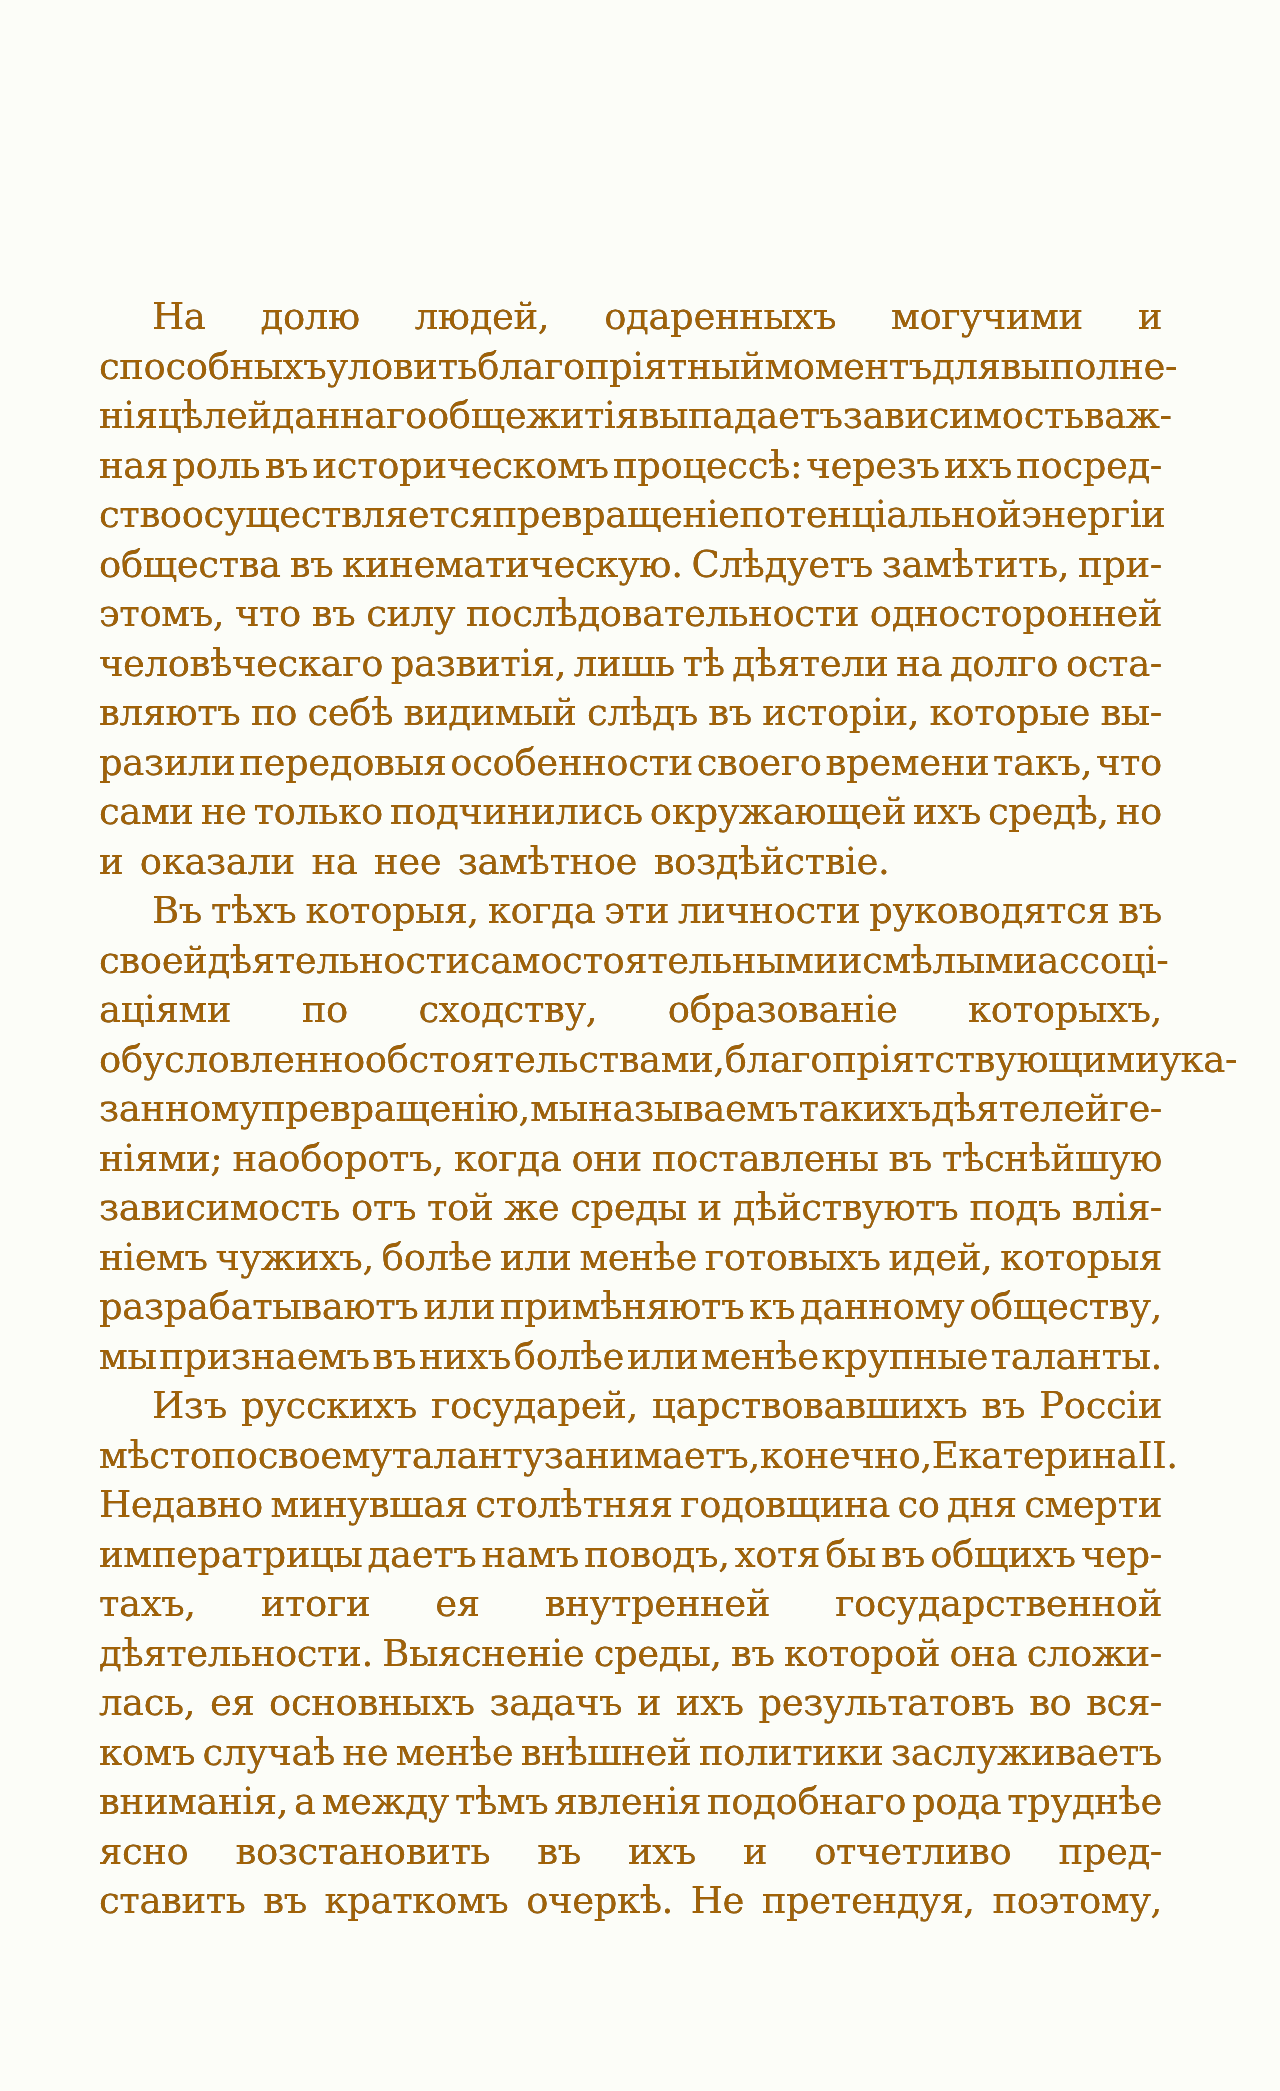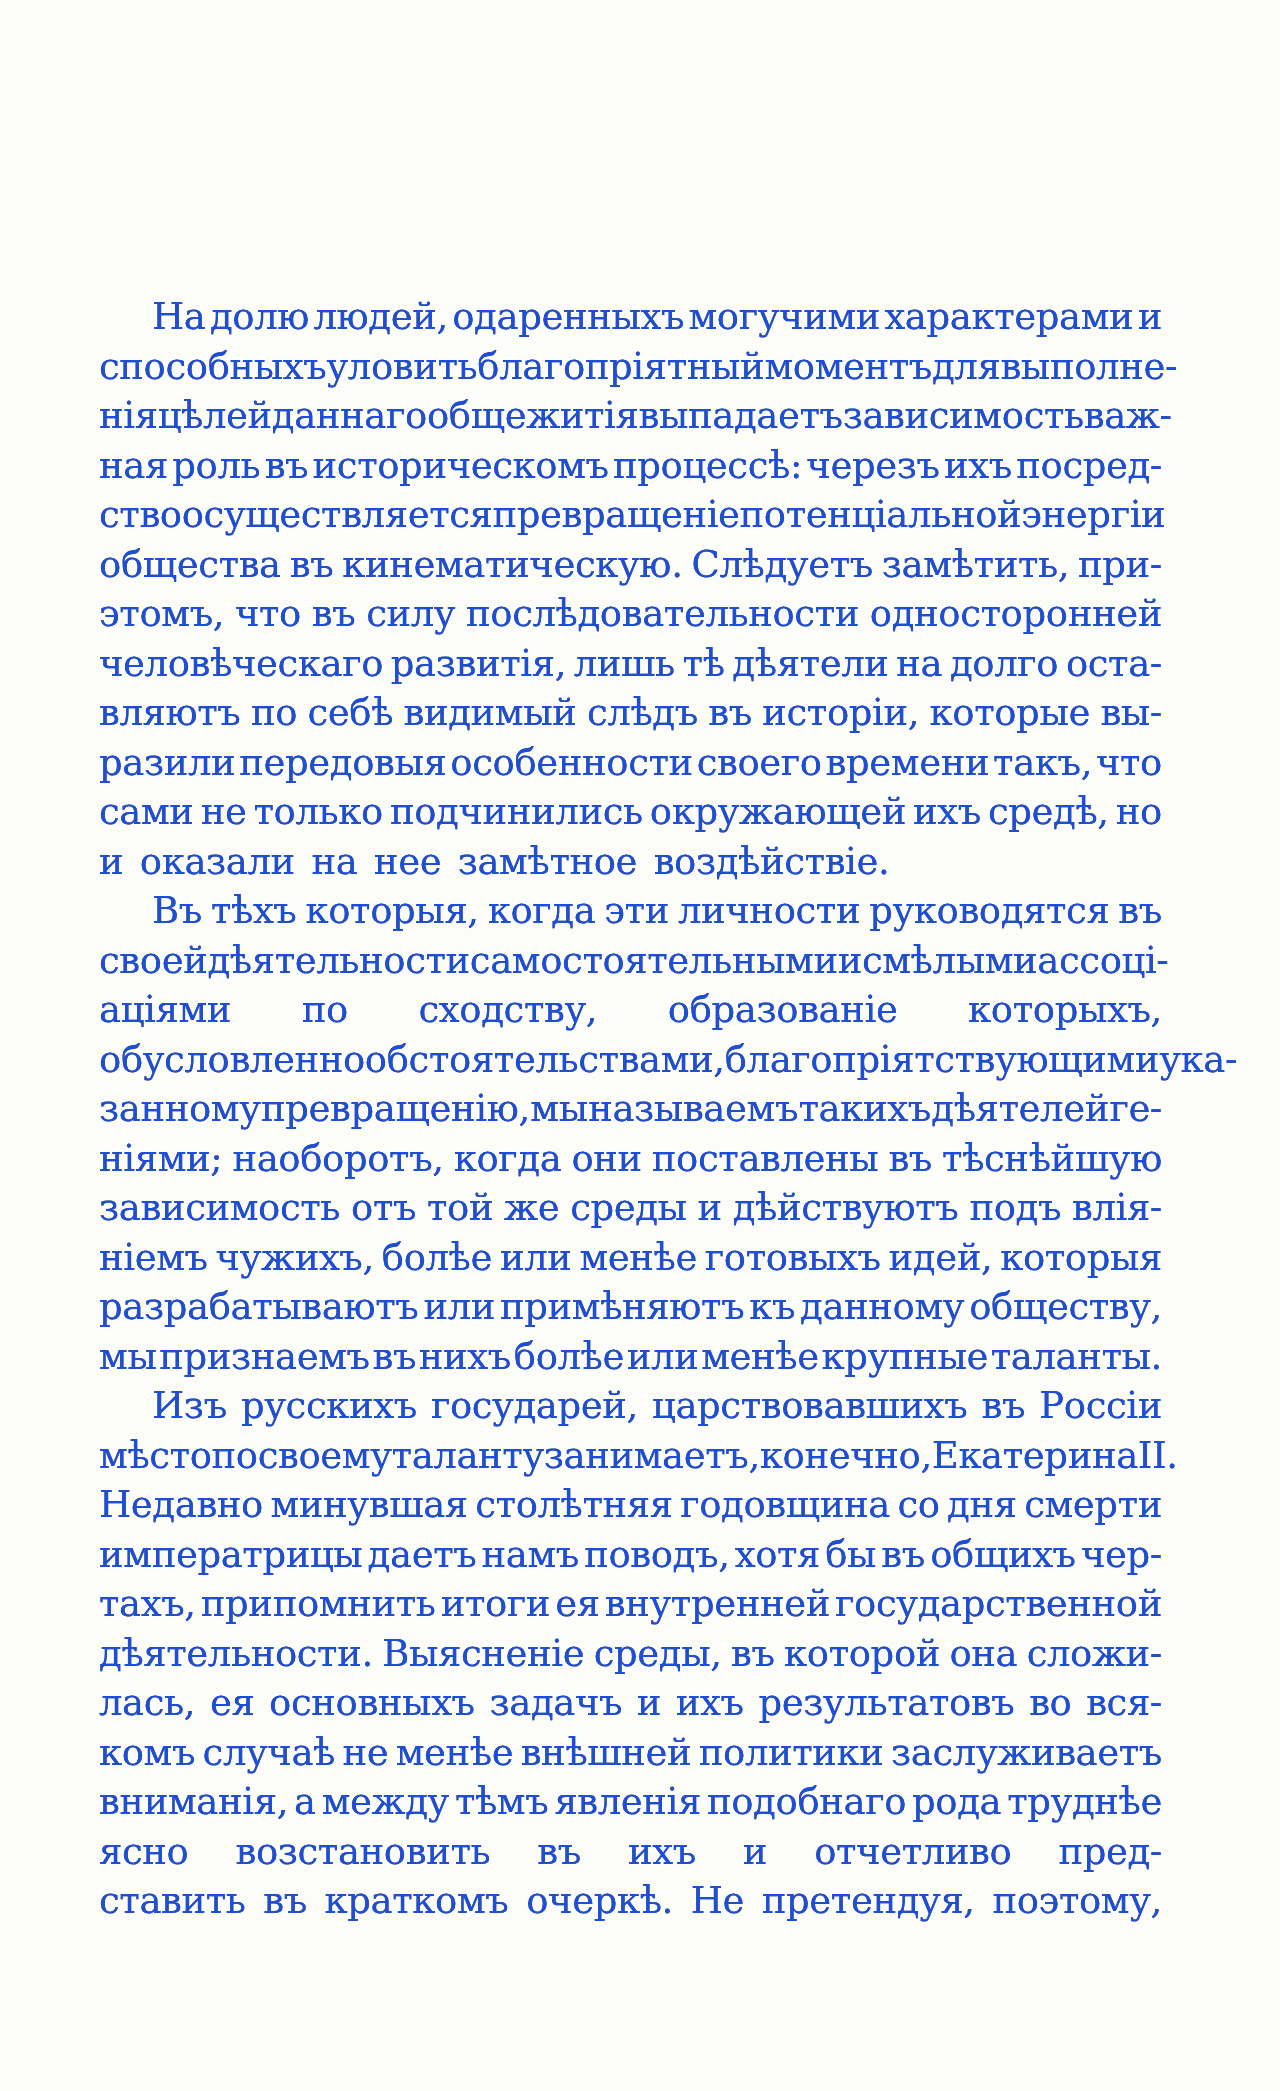--- a/index.html
+++ b/index.html
@@ -36,28 +36,27 @@
   .line.no-justify {
     display: block;
     word-spacing: 0.14em;
   }
   .line span { display: inline-block; }
 </style>
 </head>
 <body>
 
 <div class="page" style="background: rgb(252, 253, 248);">
-  <div class="text-block" id="text-block" style="color: #1d4ed8;">
+  <div class="text-block" id="text-block" style="color: #a16207;">
       <div class="line indent">
         <span>На</span>
         <span>долю</span>
         <span>людей,</span>
         <span>одаренныхъ</span>
         <span>могучими</span>
-        <span>характерами</span>
         <span>и</span>
       </div>
       <div class="line">
         <span>способныхъ</span>
         <span>уловить</span>
         <span>благопріятный</span>
         <span>моментъ</span>
         <span>для</span>
         <span>выполне-</span>
       </div>
@@ -266,21 +265,20 @@
         <span>намъ</span>
         <span>поводъ,</span>
         <span>хотя</span>
         <span>бы</span>
         <span>въ</span>
         <span>общихъ</span>
         <span>чер-</span>
       </div>
       <div class="line">
         <span>тахъ,</span>
-        <span>припомнить</span>
         <span>итоги</span>
         <span>ея</span>
         <span>внутренней</span>
         <span>государственной</span>
       </div>
       <div class="line">
         <span>дѣятельности.</span>
         <span>Выясненіе</span>
         <span>среды,</span>
         <span>въ</span>

